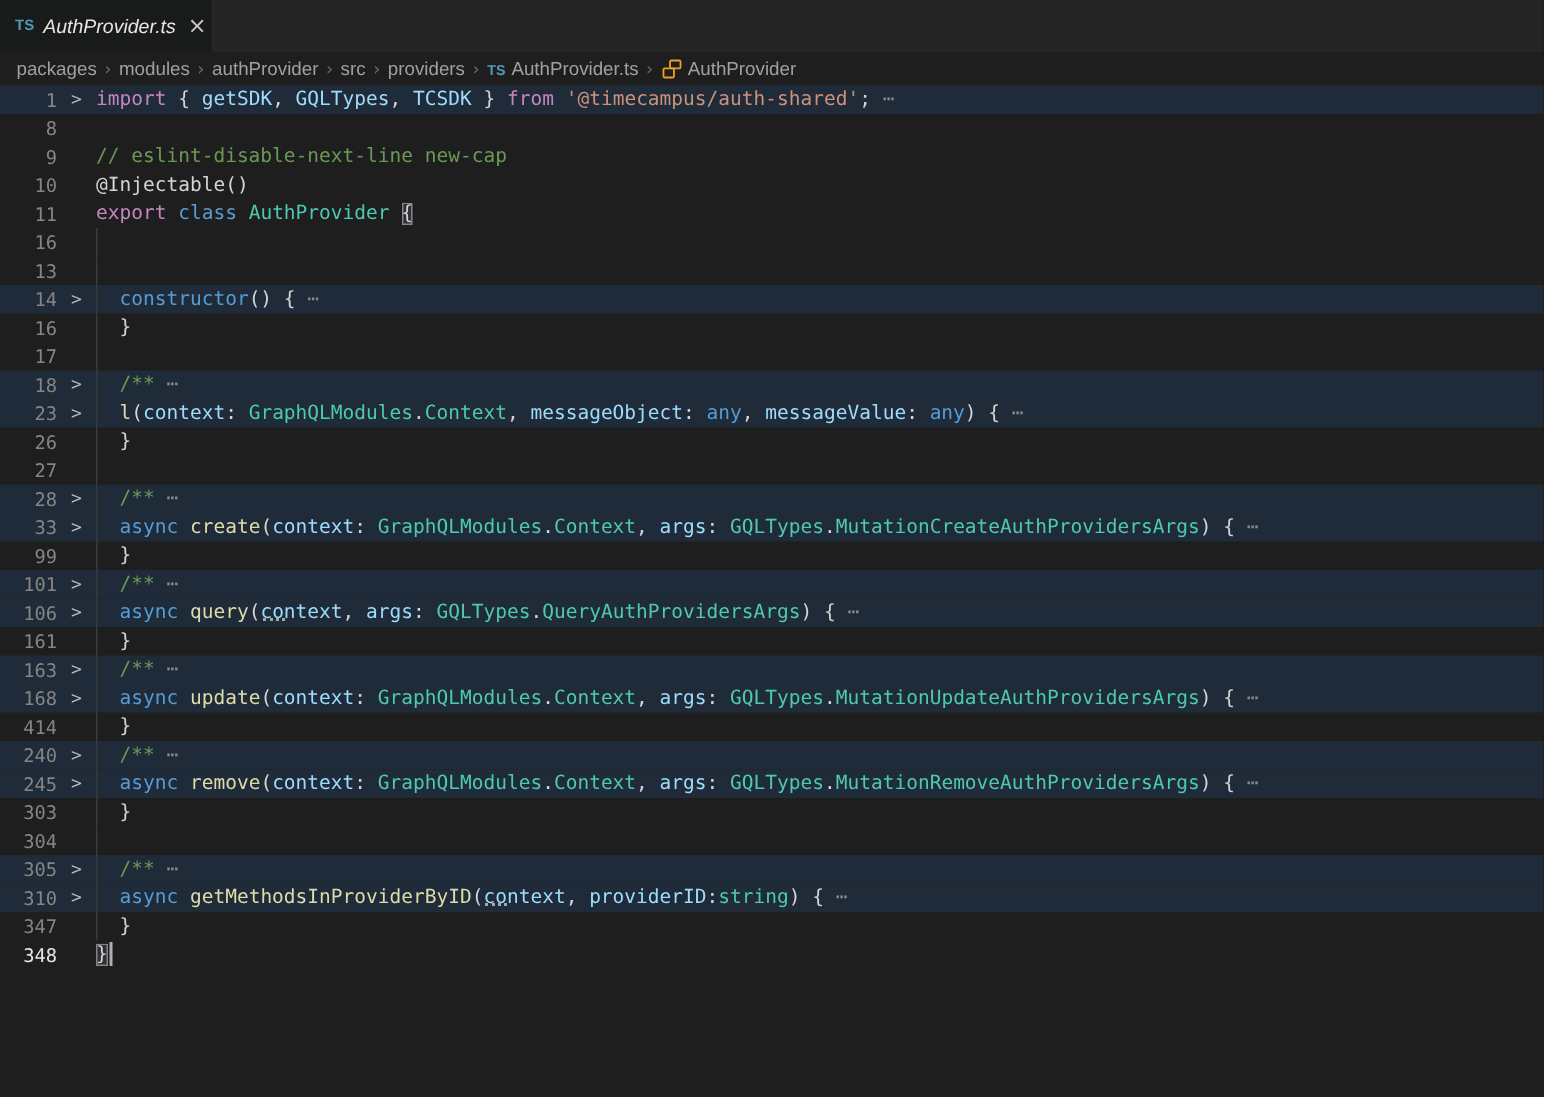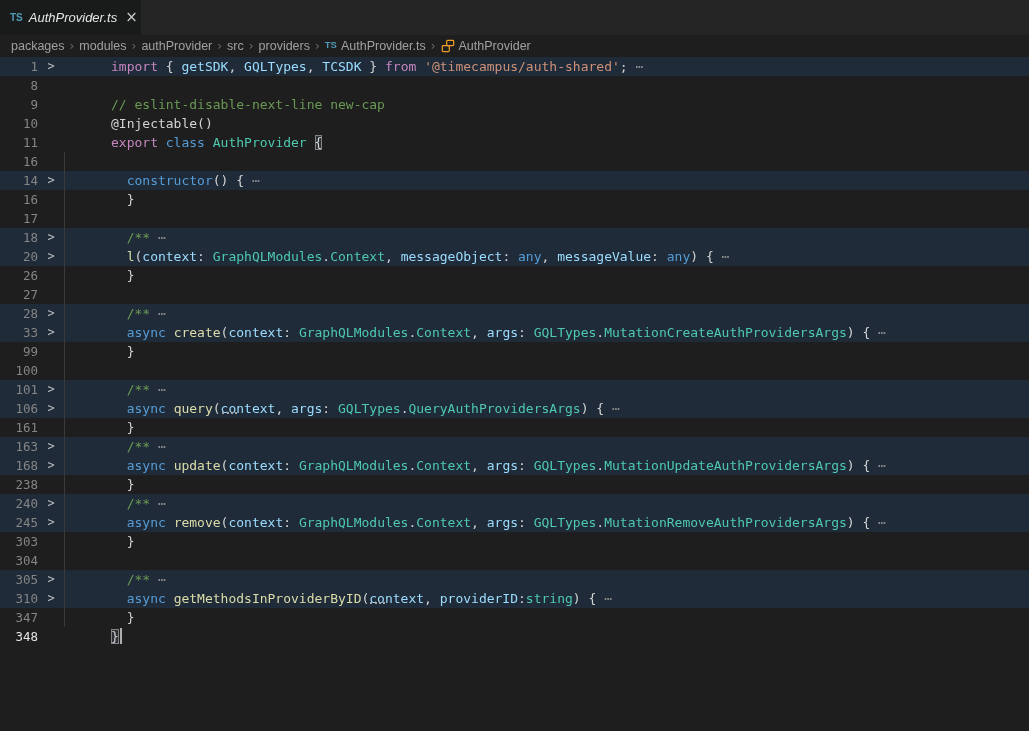--- a/index.html
+++ b/index.html
@@ -8,32 +8,32 @@
     --editor-bg:#1e1e1e; --fold-bg:#1f2b38; --tabstrip-bg:#252526; --tab-bg:#191a1a;
   }
   html,body{margin:0;padding:0;background:var(--editor-bg);}
   body{width:1029px;height:731px;overflow:hidden;font-family:"DejaVu Sans Mono","Liberation Mono",monospace;}
   .tabbar{height:35px;background:var(--tabstrip-bg);display:flex;align-items:stretch;}
   .tab{width:141px;background:var(--tab-bg);display:flex;align-items:center;padding:0 8px 0 10px;box-sizing:border-box;cursor:pointer;}
   .ts-badge{color:#519aba;font-weight:bold;font-size:10px;font-family:"Liberation Sans",sans-serif;margin-right:6px;letter-spacing:0;}
   .tab-title{font-style:italic;color:#e6e6e6;font-size:13px;font-family:"Liberation Sans",sans-serif;white-space:nowrap;}
   .tab-close{color:#c8c8c8;font-size:15px;margin-left:8px;font-family:"DejaVu Sans",sans-serif;line-height:1;}
   .breadcrumbs{height:22px;background:var(--editor-bg);display:flex;align-items:center;padding-left:11px;font-family:"Liberation Sans",sans-serif;font-size:12.5px;color:#a0a0a0;white-space:nowrap;}
-  .crumb{display:flex;align-items:flex-start;cursor:pointer;}
+  .crumb{display:flex;align-items:flex-end;cursor:pointer;}
   .crumb .ci{margin-right:4px;display:flex;align-items:center;}
   .crumb .ts-mini{color:#519aba;font-weight:bold;font-size:9.5px;}
   .sep{color:#6a6a6a;margin:0 5px;font-size:12px;font-family:"DejaVu Sans",sans-serif;}
   .editor{position:relative;background:var(--editor-bg);}
   .row{position:relative;height:19px;line-height:19px;display:flex;font-size:13px;}
   .row.fold{background:var(--fold-bg);}
   .gut{width:38px;flex:none;text-align:right;color:#858585;font-size:12.5px;user-select:none;}
   .row.active .gut{color:#e5e5e5;}
   .chev{width:26px;flex:none;text-align:center;color:#b8bcc1;font-size:12px;user-select:none;}
   .guide{position:absolute;left:64px;top:0;bottom:0;width:1px;background:#3a3a3a;}
-  .code{white-space:pre;position:relative;margin-left:47px;}
+  .code{white-space:pre;position:relative;}
   .tk-kw{color:var(--kw);} .tk-kb{color:var(--kb);} .tk-ty{color:var(--ty);}
   .tk-fn{color:var(--fn);} .tk-pm{color:var(--pm);} .tk-cm{color:var(--cm);}
   .tk-st{color:var(--st);} .tk-pc{color:var(--pc);} .tk-fd{color:var(--fd);}
   .tk-ph{color:var(--pm);position:relative;}
   .tk-ph::after{content:"";position:absolute;left:1px;bottom:2px;width:15px;border-bottom:2px dotted #a6a6a6;}
   .tk-bm{color:var(--pc);box-shadow:inset 0 0 0 1px #848484;background:rgba(95,115,135,.22);}
   .cursor{display:inline-block;width:2px;height:16px;background:#aeafad;vertical-align:text-bottom;margin-left:1px;}
 </style>
 </head>
 <body>
@@ -107,20 +107,26 @@
     <div class="row">
       <span class="gut">11</span>
       <span class="chev"></span>
       <span class="code"><span class="tk tk-kw">export</span><span class="tk tk-pc"> </span><span class="tk tk-kb">class</span><span class="tk tk-pc"> </span><span class="tk tk-ty">AuthProvider</span><span class="tk tk-pc"> </span><span class="tk tk-bm">{</span></span>
     </div>
     <div class="row">
       <span class="gut">16</span>
       <span class="chev"></span>
       <div class="guide"></div>
     </div>
+    <div class="row">
+      <span class="gut">13</span>
+      <span class="chev"></span>
+      <div class="guide"></div>
+      <span class="code"></span>
+    </div>
     <div class="row fold">
       <span class="gut">14</span>
       <span class="chev">&gt;</span>
       <div class="guide"></div>
       <span class="code"><span class="tk tk-pc">  </span><span class="tk tk-kb">constructor</span><span class="tk tk-pc">() {</span><span class="tk tk-fd"> ⋯</span></span>
     </div>
     <div class="row">
       <span class="gut">16</span>
       <span class="chev"></span>
       <div class="guide"></div>
@@ -132,21 +138,21 @@
       <div class="guide"></div>
       <span class="code"></span>
     </div>
     <div class="row fold">
       <span class="gut">18</span>
       <span class="chev">&gt;</span>
       <div class="guide"></div>
       <span class="code"><span class="tk tk-pc">  </span><span class="tk tk-cm">/**</span><span class="tk tk-fd"> ⋯</span></span>
     </div>
     <div class="row fold">
-      <span class="gut">20</span>
+      <span class="gut">23</span>
       <span class="chev">&gt;</span>
       <div class="guide"></div>
       <span class="code"><span class="tk tk-pc">  </span><span class="tk tk-fn">l</span><span class="tk tk-pc">(</span><span class="tk tk-pm">context</span><span class="tk tk-pc">: </span><span class="tk tk-ty">GraphQLModules</span><span class="tk tk-pc">.</span><span class="tk tk-ty">Context</span><span class="tk tk-pc">, </span><span class="tk tk-pm">messageObject</span><span class="tk tk-pc">: </span><span class="tk tk-kb">any</span><span class="tk tk-pc">, </span><span class="tk tk-pm">messageValue</span><span class="tk tk-pc">: </span><span class="tk tk-kb">any</span><span class="tk tk-pc">) {</span><span class="tk tk-fd"> ⋯</span></span>
     </div>
     <div class="row">
       <span class="gut">26</span>
       <span class="chev"></span>
       <div class="guide"></div>
       <span class="code"><span class="tk tk-pc">  }</span></span>
     </div>
@@ -167,26 +173,20 @@
       <span class="chev">&gt;</span>
       <div class="guide"></div>
       <span class="code"><span class="tk tk-pc">  </span><span class="tk tk-kb">async</span><span class="tk tk-pc"> </span><span class="tk tk-fn">create</span><span class="tk tk-pc">(</span><span class="tk tk-pm">context</span><span class="tk tk-pc">: </span><span class="tk tk-ty">GraphQLModules</span><span class="tk tk-pc">.</span><span class="tk tk-ty">Context</span><span class="tk tk-pc">, </span><span class="tk tk-pm">args</span><span class="tk tk-pc">: </span><span class="tk tk-ty">GQLTypes</span><span class="tk tk-pc">.</span><span class="tk tk-ty">MutationCreateAuthProvidersArgs</span><span class="tk tk-pc">) {</span><span class="tk tk-fd"> ⋯</span></span>
     </div>
     <div class="row">
       <span class="gut">99</span>
       <span class="chev"></span>
       <div class="guide"></div>
       <span class="code"><span class="tk tk-pc">  }</span></span>
     </div>
-    <div class="row">
-      <span class="gut">100</span>
-      <span class="chev"></span>
-      <div class="guide"></div>
-      <span class="code"></span>
-    </div>
     <div class="row fold">
       <span class="gut">101</span>
       <span class="chev">&gt;</span>
       <div class="guide"></div>
       <span class="code"><span class="tk tk-pc">  </span><span class="tk tk-cm">/**</span><span class="tk tk-fd"> ⋯</span></span>
     </div>
     <div class="row fold">
       <span class="gut">106</span>
       <span class="chev">&gt;</span>
       <div class="guide"></div>
@@ -204,21 +204,21 @@
       <div class="guide"></div>
       <span class="code"><span class="tk tk-pc">  </span><span class="tk tk-cm">/**</span><span class="tk tk-fd"> ⋯</span></span>
     </div>
     <div class="row fold">
       <span class="gut">168</span>
       <span class="chev">&gt;</span>
       <div class="guide"></div>
       <span class="code"><span class="tk tk-pc">  </span><span class="tk tk-kb">async</span><span class="tk tk-pc"> </span><span class="tk tk-fn">update</span><span class="tk tk-pc">(</span><span class="tk tk-pm">context</span><span class="tk tk-pc">: </span><span class="tk tk-ty">GraphQLModules</span><span class="tk tk-pc">.</span><span class="tk tk-ty">Context</span><span class="tk tk-pc">, </span><span class="tk tk-pm">args</span><span class="tk tk-pc">: </span><span class="tk tk-ty">GQLTypes</span><span class="tk tk-pc">.</span><span class="tk tk-ty">MutationUpdateAuthProvidersArgs</span><span class="tk tk-pc">) {</span><span class="tk tk-fd"> ⋯</span></span>
     </div>
     <div class="row">
-      <span class="gut">238</span>
+      <span class="gut">414</span>
       <span class="chev"></span>
       <div class="guide"></div>
       <span class="code"><span class="tk tk-pc">  }</span></span>
     </div>
     <div class="row fold">
       <span class="gut">240</span>
       <span class="chev">&gt;</span>
       <div class="guide"></div>
       <span class="code"><span class="tk tk-pc">  </span><span class="tk tk-cm">/**</span><span class="tk tk-fd"> ⋯</span></span>
     </div>

